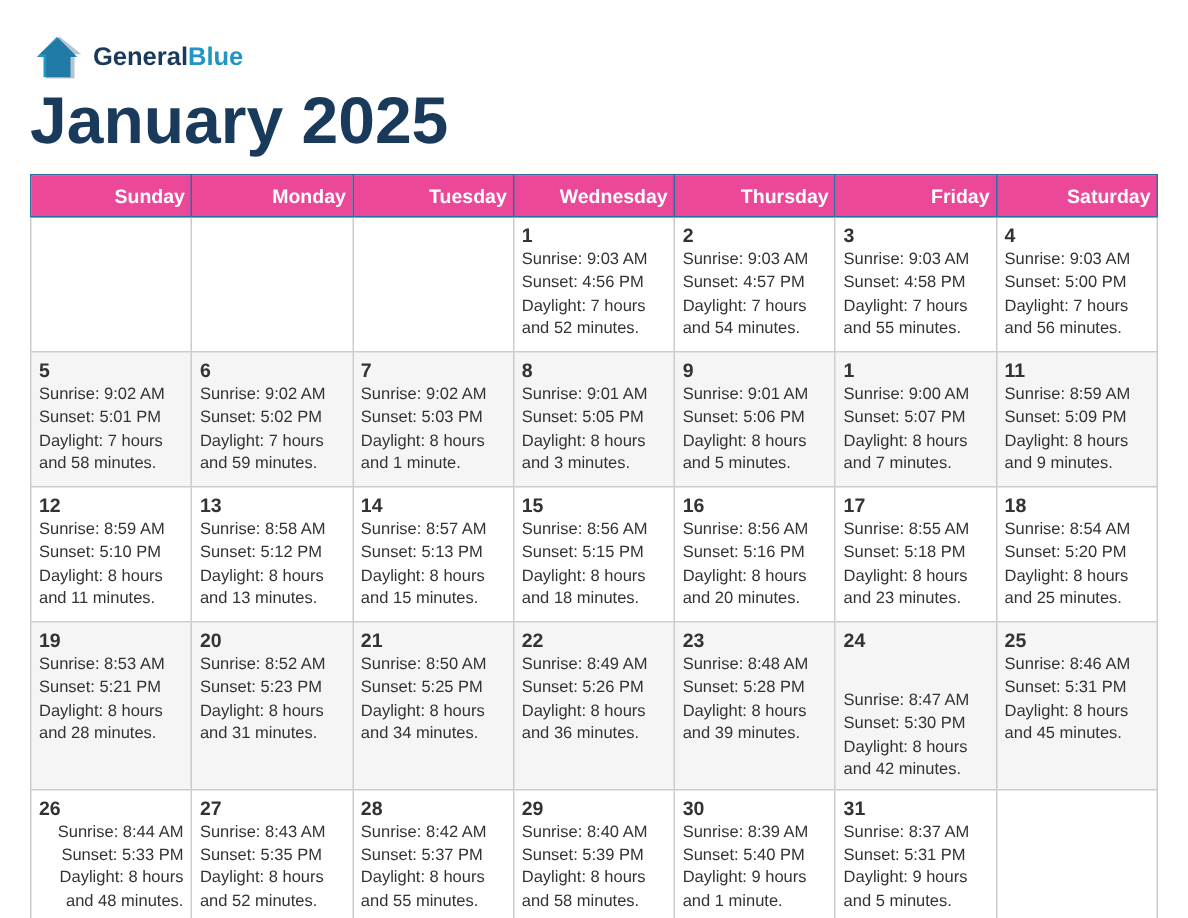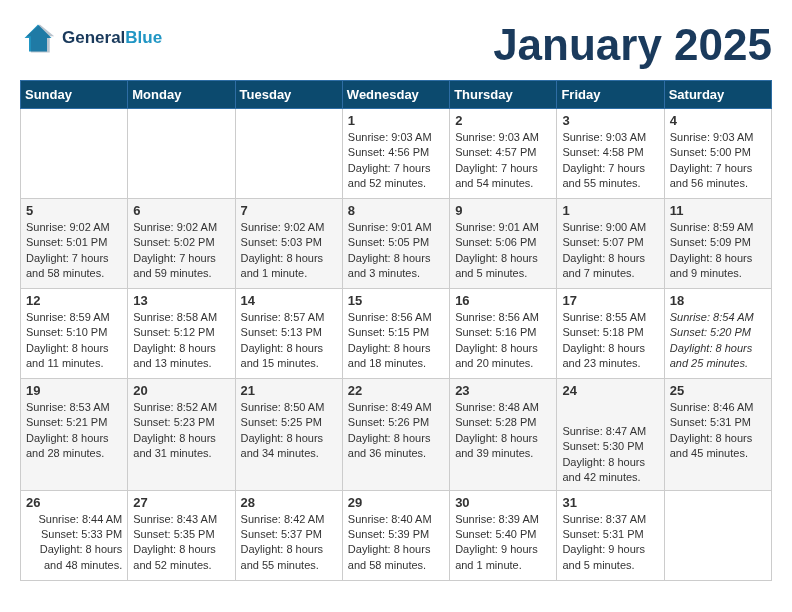--- a/index.html
+++ b/index.html
@@ -8,20 +8,21 @@
       background: #fff;
       width: 792px;
       min-height: 612px;
       padding: 20px;
     }
     .header {
       display: flex;
       justify-content: space-between;
       align-items: flex-start;
       margin-bottom: 10px;
+      flex-direction: column;
     }
     .logo {
       display: flex;
       align-items: center;
       gap: 6px;
     }
     .logo-icon {
       width: 36px;
       height: 36px;
     }
@@ -36,23 +37,23 @@
     .calendar-subtitle {
       font-size: 16px;
       color: #555;
     }
     table {
       width: 100%;
       border-collapse: collapse;
       table-layout: fixed;
     }
     thead th {
-      background-color: #0c4a6e;
+      background-color: #ec4899;
       color: white;
-      text-align: left;
+      text-align: right;
       padding: 6px 4px;
       font-size: 13px;
       border: 1px solid #2e6da4;
     }
     tbody td {
       border: 1px solid #ccc;
       vertical-align: top;
       padding: 4px 5px;
       height: 90px;
       font-size: 11px;
@@ -215,21 +216,21 @@
 Daylight: 8 hours and 20 minutes.</div>
         </td>
         <td>
           <span class="day-number">17</span>
           <div class="day-info" style="white-space: pre-line;">Sunrise: 8:55 AM
 Sunset: 5:18 PM
 Daylight: 8 hours and 23 minutes.</div>
         </td>
         <td>
           <span class="day-number">18</span>
-          <div class="day-info" style="white-space: pre-line; font-style: italic;">Sunrise: 8:54 AM
+          <div class="day-info" style="white-space: pre-line;">Sunrise: 8:54 AM
 Sunset: 5:20 PM
 Daylight: 8 hours and 25 minutes.</div>
         </td>
       </tr>
       <tr>
         <td>
           <span class="day-number">19</span>
           <div class="day-info" style="white-space: pre-line;">Sunrise: 8:53 AM
 Sunset: 5:21 PM
 Daylight: 8 hours and 28 minutes.</div>

